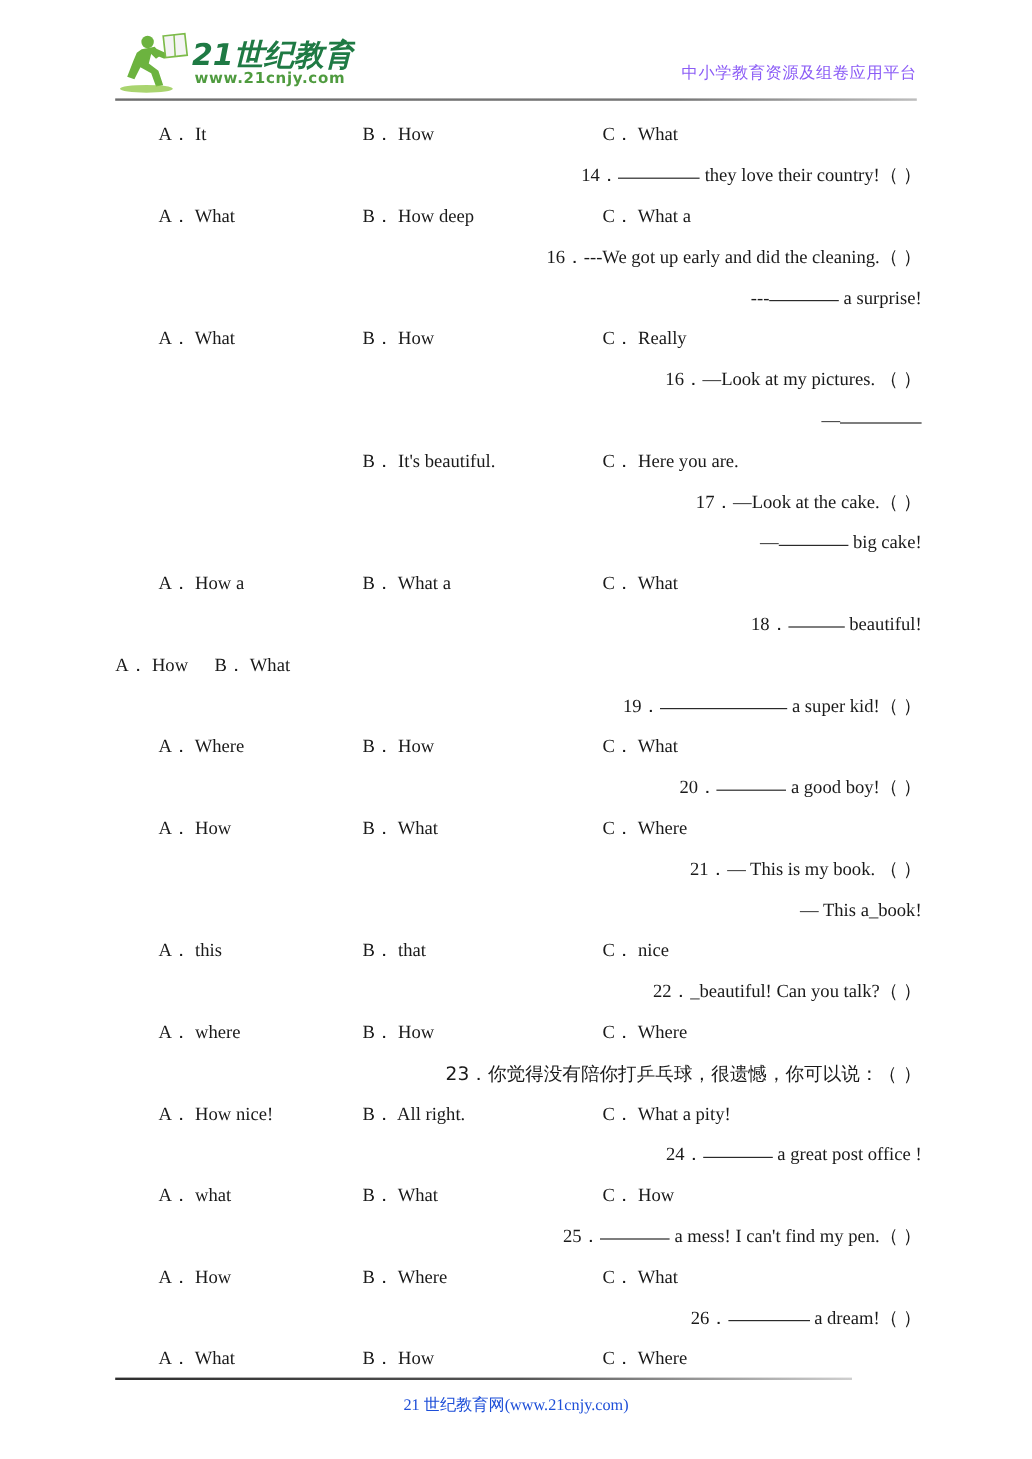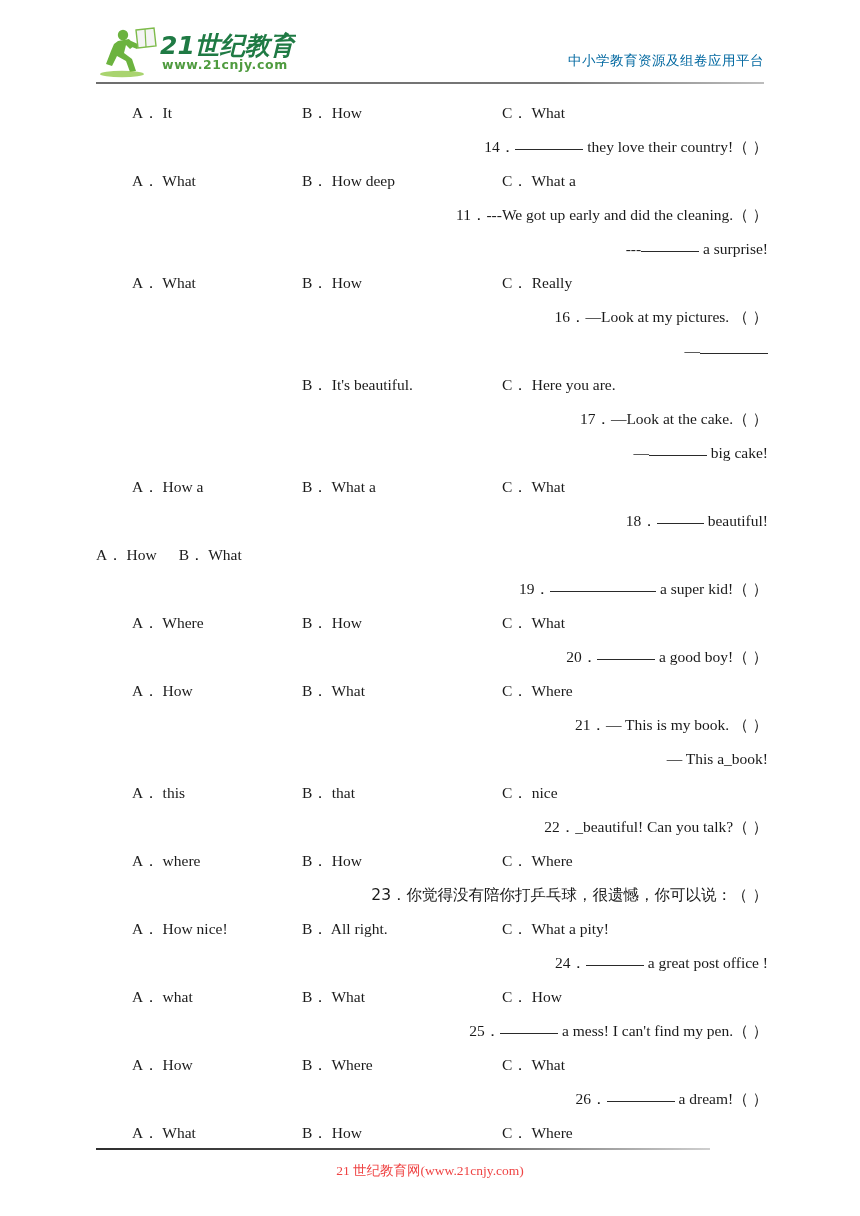--- a/index.html
+++ b/index.html
@@ -38,21 +38,21 @@
     height: 52px;
   }
   .logo-svg { display:block; }
   .header-tagline {
     position: absolute;
     right: 0;
     top: 26px;
     font-family: "DejaVu Sans", "Liberation Sans", sans-serif;
     font-size: 13.5px;
     letter-spacing: 0.5px;
-    color: #0369a1;
+    color: #8b5cf6;
     white-space: nowrap;
   }
   .header-rule {
     position: absolute;
     left: 96px;
     top: 82px;
     width: 668px;
     height: 2px;
     background: linear-gradient(to right, #6e6e6e 0%, #777 70%, #bdbdbd 100%);
   }
@@ -127,21 +127,21 @@
     height: 2px;
     background: linear-gradient(to right, #2f2f2f 0%, #555 55%, #cfcfcf 100%);
   }
   .footer-text {
     position: absolute;
     left: 0;
     top: 1162px;
     width: 860px;
     text-align: center;
     font-size: 13.5px;
-    color: #ef4444;
+    color: #1d4ed8;
     font-family: "Liberation Serif", "DejaVu Serif", serif;
   }
 </style>
 </head>
 <body>
 
 <div class="page">
 
   <div class="header">
     <div class="logo-wrap">
@@ -173,21 +173,21 @@
         <span class="opt a"><span class="opt-letter">A．</span><span class="opt-text"> It</span></span>
         <span class="opt b"><span class="opt-letter">B．</span><span class="opt-text"> How</span></span>
         <span class="opt c"><span class="opt-letter">C．</span><span class="opt-text"> What</span></span>
       </div>
       <div class="line q"><span class="qnum">14．</span><span class="blank w-lg"></span><span class="stem"> they love their country!（      ）</span></div>
       <div class="opts">
         <span class="opt a"><span class="opt-letter">A．</span><span class="opt-text"> What</span></span>
         <span class="opt b"><span class="opt-letter">B．</span><span class="opt-text"> How deep</span></span>
         <span class="opt c"><span class="opt-letter">C．</span><span class="opt-text"> What a</span></span>
       </div>
-      <div class="line q"><span class="stem">11．---We got up early and did the cleaning.（  ）</span></div>
+      <div class="line q"><span class="stem">16．---We got up early and did the cleaning.（  ）</span></div>
       <div class="line q"><span class="qnum">---</span><span class="blank w-md"></span><span class="stem"> a surprise!</span></div>
       <div class="opts">
         <span class="opt a"><span class="opt-letter">A．</span><span class="opt-text"> What</span></span>
         <span class="opt b"><span class="opt-letter">B．</span><span class="opt-text"> How</span></span>
         <span class="opt c"><span class="opt-letter">C．</span><span class="opt-text"> Really</span></span>
       </div>
       <div class="line q"><span class="stem">16．—Look at my pictures.  （  ）</span></div>
       <div class="line q"><span class="qnum">—</span><span class="blank w-lg"></span></div>
       <div class="opts">
         <span class="opt b"><span class="opt-letter">B．</span><span class="opt-text"> It's beautiful.</span></span>

